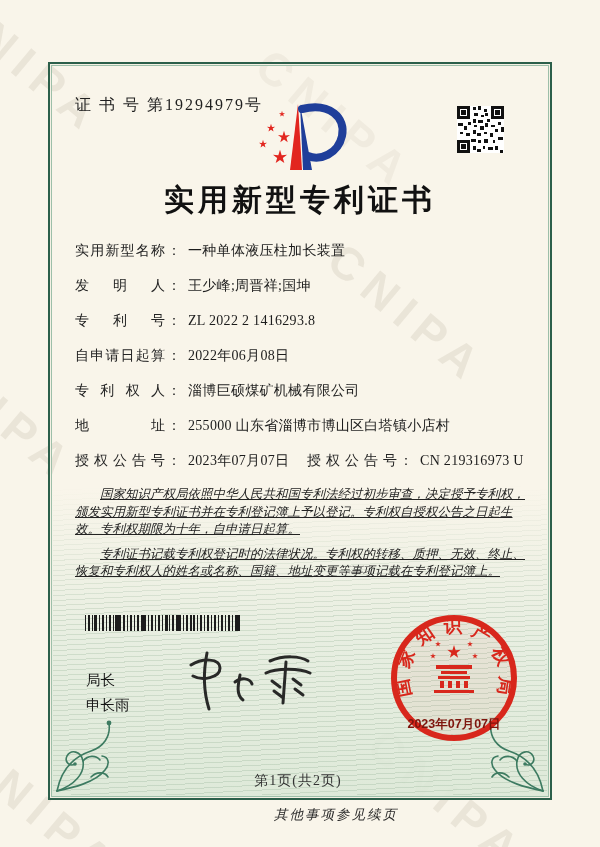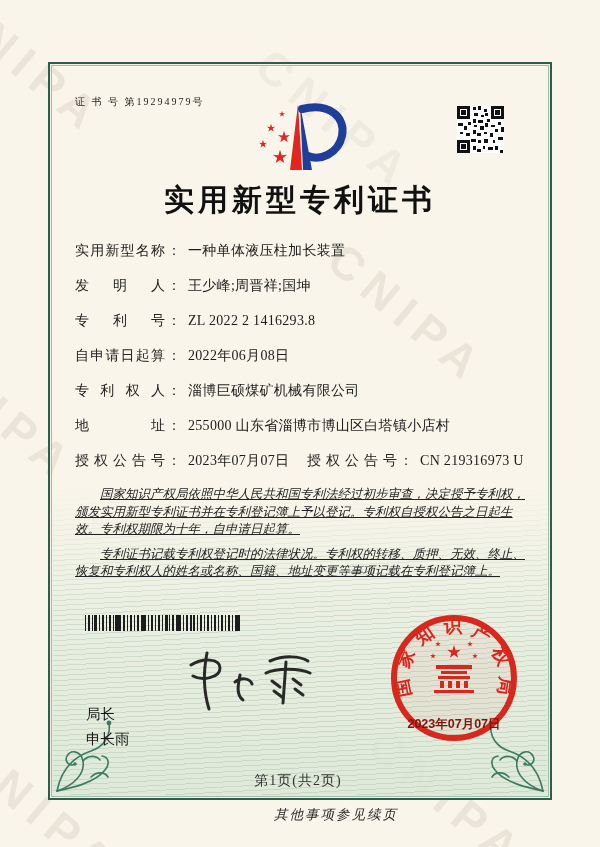--- a/index.html
+++ b/index.html
@@ -25,21 +25,21 @@
   .frame-waves{
     position:absolute;left:3px;right:3px;bottom:3px;height:310px;
     background:repeating-linear-gradient(177deg,rgba(96,140,104,0.18) 0 1px,rgba(0,0,0,0) 1px 5px);
     -webkit-mask-image:linear-gradient(180deg,transparent 0,#000 130px);
     mask-image:linear-gradient(180deg,transparent 0,#000 130px);
   }
   .corner-orn{position:absolute;bottom:3px;width:80px;height:80px;}
   .corner-orn.left{left:3px;}
   .corner-orn.right{right:3px;transform:scaleX(-1);}
   
-  .cert-no{position:absolute;left:75px;top:95px;z-index:3;font-size:10px;letter-spacing:2px;color:#1f1f1f;}
+  .cert-no{position:absolute;left:75px;top:95px;z-index:3;font-size:16px;letter-spacing:2px;color:#1f1f1f;}
   .logo{position:absolute;left:252px;top:98px;z-index:3;}
   .qr{position:absolute;left:457px;top:106px;width:47px;height:47px;z-index:3;}
   .title{
     position:absolute;left:0;top:180px;width:100%;text-align:center;z-index:3;
     font-size:30px;font-weight:bold;letter-spacing:4px;color:#111;
   }
   
   .fields{position:absolute;left:75px;top:243px;width:460px;z-index:3;font-size:14px;}
   .row{height:16px;line-height:16px;margin-bottom:19px;white-space:nowrap;}
   .row.split{display:flex;}
@@ -53,21 +53,21 @@
   .paras p{margin:0 0 7px 0;text-indent:2em;}
   
   .barcode{
     position:absolute;left:85px;top:615px;width:156px;height:16px;z-index:3;
     background:
       repeating-linear-gradient(90deg,#1c1c1c 0 1.5px,transparent 1.5px 3.5px),
       repeating-linear-gradient(90deg,transparent 0 9px,#1c1c1c 9px 11px,transparent 11px 24px),
       repeating-linear-gradient(90deg,transparent 0 30px,#1c1c1c 30px 33px,transparent 33px 61px);
   }
   .director{position:absolute;left:86px;top:668px;z-index:3;
-    font-family:"Liberation Sans","DejaVu Sans",sans-serif;font-size:14.5px;line-height:25px;color:#161616;margin-top:34px;}
+    font-family:"Liberation Sans","DejaVu Sans",sans-serif;font-size:14.5px;line-height:25px;color:#161616;}
   .signature{position:absolute;left:180px;top:645px;z-index:4;}
   .seal{position:absolute;left:388px;top:612px;width:132px;height:132px;z-index:4;}
   .page-num{position:absolute;left:48px;top:772px;width:500px;text-align:center;z-index:3;
     font-size:14px;letter-spacing:1px;color:#333;}
   .cont-note{position:absolute;left:0;top:806px;width:100%;text-align:center;z-index:3;
     font-style:italic;font-size:13.5px;letter-spacing:2px;color:#2a2a2a;padding-left:36px;}
 </style>
 </head>
 <body>
 

